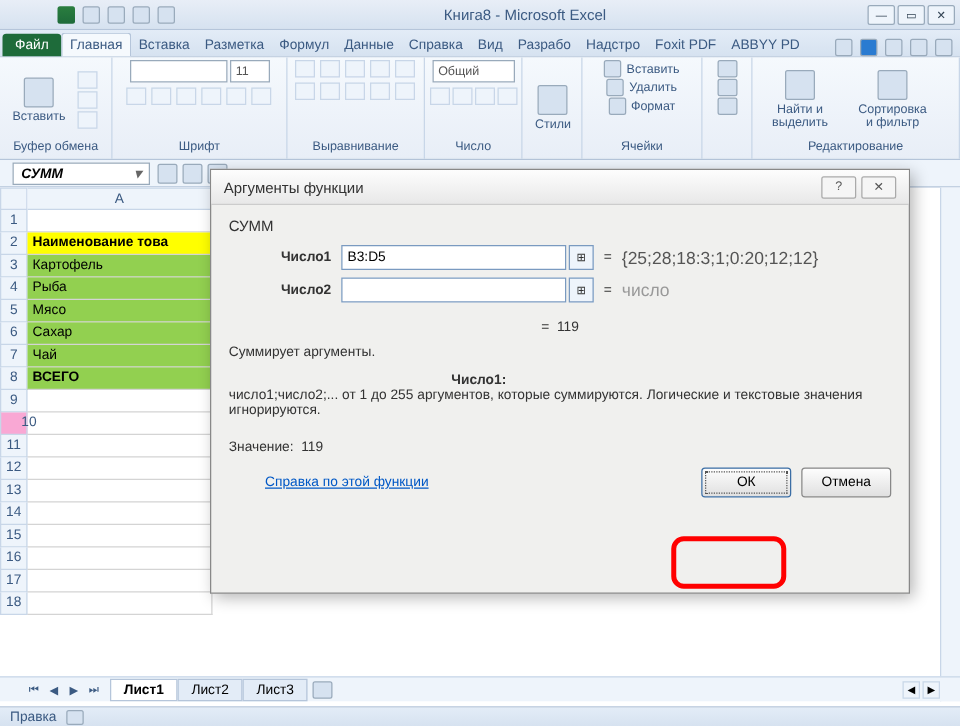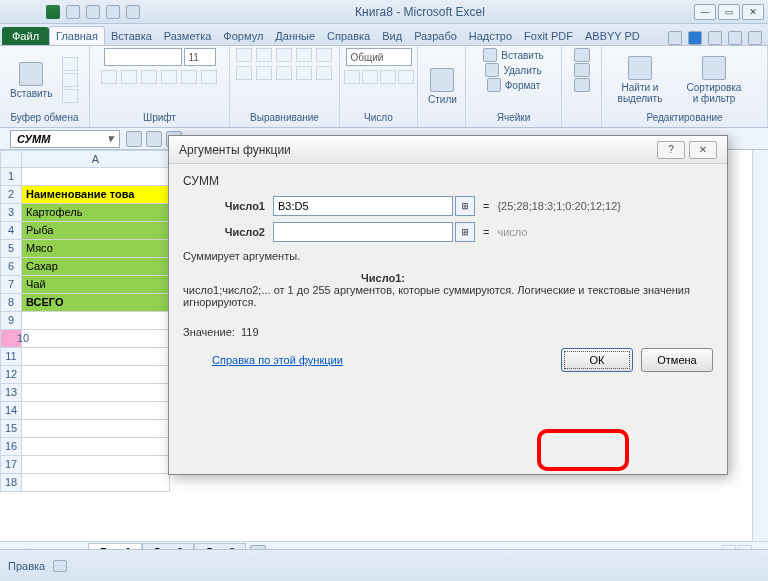--- a/index.html
+++ b/index.html
@@ -61,35 +61,35 @@
 
 .sheet-tabs { position: absolute; bottom: 20px; left: 0; right: 0; height: 20px; background: #eef4fb; border-top: 1px solid #c8d6e8; display: flex; align-items: center; padding-left: 20px; gap: 0; }
 .sheet-tabs .nav { display: flex; gap: 2px; margin-right: 6px; }
 .sheet-tabs .nav span { width: 14px; height: 14px; color: #3b5a82; font-size: 9px; display: flex; align-items: center; justify-content: center; }
 .sheet-tabs .stab { padding: 2px 10px; border: 1px solid #b5c5da; background: #e3ecf7; font-size: 11px; position: relative; }
 .sheet-tabs .stab.active { background: #fff; font-weight: bold; }
 .sheet-tabs .hscroll { margin-left: auto; margin-right: 16px; display: flex; gap: 2px; }
 .sheet-tabs .hscroll span { width: 14px; height: 14px; background: #eef4fb; border: 1px solid #c8d6e8; font-size:8px; display:flex;align-items:center;justify-content:center;}
 
 
-.statusbar { position: absolute; bottom: 0; left: 0; right: 0; height: 32px; background: linear-gradient(#e3ecf7,#d6e2f0); border-top: 1px solid #b5c5da; display: flex; align-items: center; padding: 0 8px; font-size: 11px; color: #3b5a82; }
+.statusbar { position: absolute; bottom: 0; left: 0; right: 0; height: 16px; background: linear-gradient(#e3ecf7,#d6e2f0); border-top: 1px solid #b5c5da; display: flex; align-items: center; padding: 0 8px; font-size: 11px; color: #3b5a82; }
 
 
 .dialog { position: absolute; left: 168px; top: 135px; width: 560px; height: 340px; background: #f0f0ee; border: 1px solid #888; box-shadow: 3px 3px 12px rgba(0,0,0,.3); }
 .dialog .dtitle { height: 28px; background: linear-gradient(#fdfdfd,#e8e8e8); border-bottom: 1px solid #ccc; display: flex; align-items: center; padding: 0 10px; font-size: 12px; color: #333; }
 .dialog .dtitle .dwb { margin-left: auto; display: flex; gap: 4px; }
 .dialog .dtitle .dwb span { width: 28px; height: 18px; border: 1px solid #aaa; background: #f5f5f5; border-radius: 2px; display: flex; align-items: center; justify-content: center; font-size: 10px; color: #555; }
 .dialog .body { padding: 10px 14px; color: #333; }
 .dialog .fname { font-size: 12px; margin-bottom: 8px; }
 .dialog .argrow { display: flex; align-items: center; margin-bottom: 6px; }
 .dialog .argrow .alabel { width: 90px; text-align: right; padding-right: 8px; font-weight: bold; font-size: 11px; }
 .dialog .argrow input { width: 180px; height: 20px; border: 1px solid #7a9ac0; padding: 0 4px; font-size: 11px; }
 .dialog .argrow .refbtn { width: 20px; height: 20px; border: 1px solid #7a9ac0; background: #eef4fb; margin-left: 2px; display: flex; align-items: center; justify-content: center; font-size: 9px; }
 .dialog .argrow .eq { margin: 0 8px; }
-.dialog .argrow .preview { color: #555; font-size: 11px; }
+.dialog .argrow .preview { color: #555; font-size: 14px; }
 .dialog .argrow .preview.gray { color: #999; }
 .dialog .result-row { text-align: center; margin: 14px 0 8px; font-size: 11px; }
 .dialog .desc { font-size: 11px; margin: 8px 0 10px; }
 .dialog .argdesc { display: flex; font-size: 11px; margin-bottom: 18px; flex-direction: column; }
 .dialog .argdesc .al { width: 230px; text-align: right; padding-right: 8px; font-weight: bold; }
 .dialog .argdesc .ad { flex: 1; }
 .dialog .valrow { font-size: 11px; margin-bottom: 10px; }
 .dialog .footer { display: flex; align-items: center; margin-left: 29px; }
 .dialog .help { color: #0058c6; text-decoration: underline; font-size: 11px; }
 .dialog .btns { margin-left: auto; display: flex; gap: 8px; }
@@ -386,20 +386,21 @@
       <div class="eq">=</div>
       <div class="preview">{25;28;18:3;1;0:20;12;12}</div>
     </div>
     <div class="argrow">
       <div class="alabel">Число2</div>
       <input value="" style="">
       <div class="refbtn">⊞</div>
       <div class="eq">=</div>
       <div class="preview gray">число</div>
     </div>
+    <div class="result-row"><span>=</span>&nbsp;&nbsp;<span>119</span></div>
     <div class="desc">Суммирует аргументы.</div>
     <div class="argdesc">
       <div class="al">Число1:</div>
       <div class="ad">число1;число2;... от 1 до 255 аргументов, которые суммируются. Логические и текстовые значения игнорируются.</div>
     </div>
     <div class="valrow"><span>Значение:</span>&nbsp;&nbsp;<span>119</span></div>
     <div class="footer">
       <a class="help">Справка по этой функции</a>
       <div class="btns">
         <button class="ok">ОК</button>

